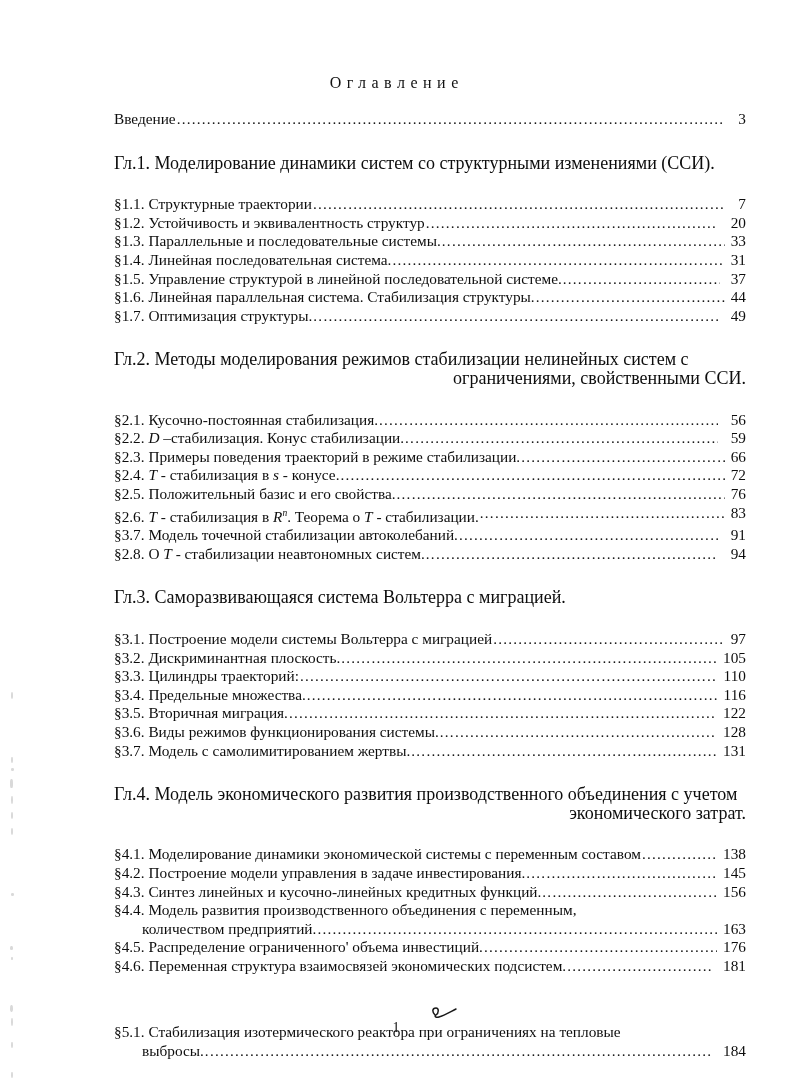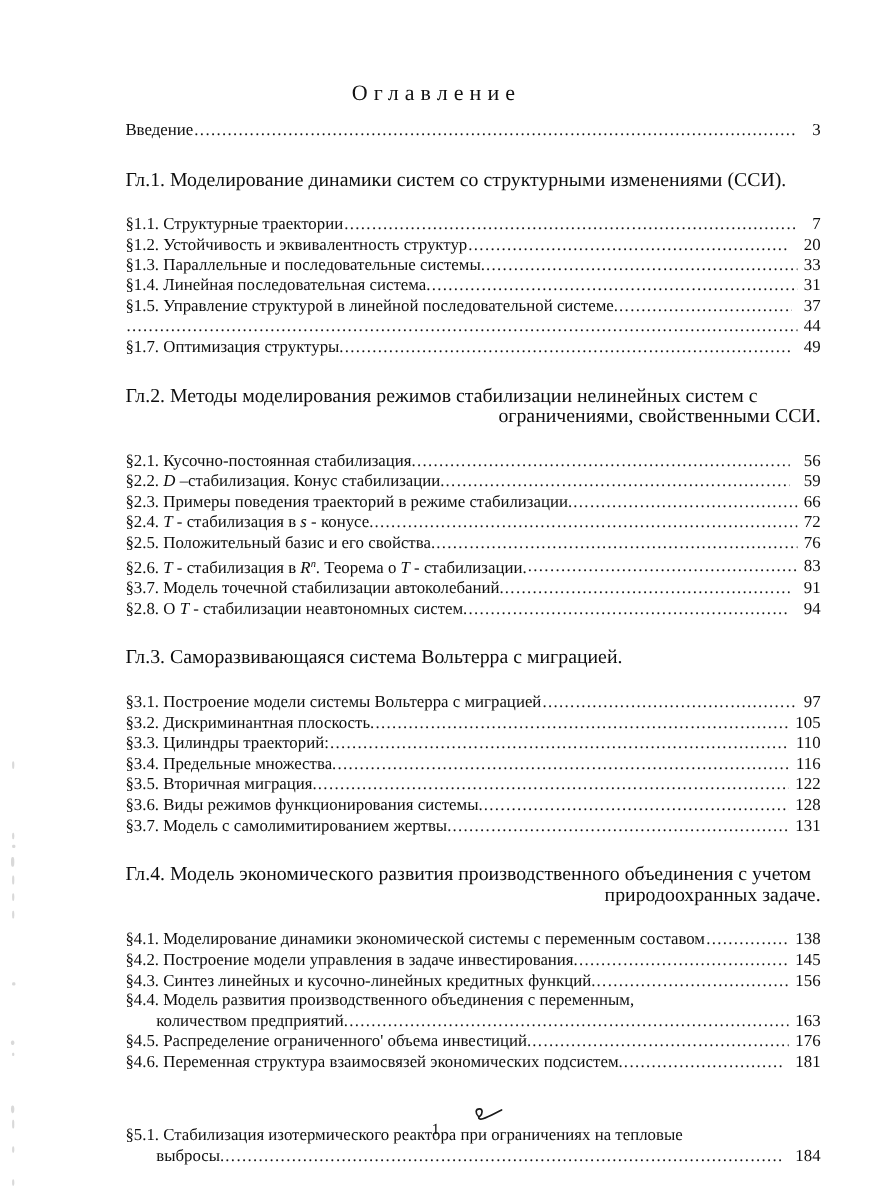--- a/index.html
+++ b/index.html
@@ -16,37 +16,37 @@
     color: #0d0d0d;
     overflow: hidden;
   }
 
   .doc-title {
     position: absolute;
     top: 74px;
     left: 0;
     width: 788px;
     text-align: center;
-    font-size: 20px;
+    font-size: 16px;
     letter-spacing: 5.5px;
     text-indent: 5.5px;
     color: #111;
   }
 
   .toc {
     position: absolute;
     top: 110px;
     left: 114px;
     width: 632px;
   }
 
   
   .entry {
     display: flex;
-    align-items: center;
+    align-items: flex-start;
     font-size: 15.3px;
     line-height: 18.6px;
     white-space: nowrap;
   }
   .entry .label { flex: 0 0 auto; }
   .entry .leader {
     flex: 1 1 auto;
     overflow: hidden;
     white-space: nowrap;
     margin: 0 1px;
@@ -158,20 +158,21 @@
       <span class="label">§1.4. Линейная последовательная система.</span>
       <span class="leader">....................................................................................................................................................................................................................................................................</span>
       <span class="pagenum" style="width:20px;">31</span>
     </div>
     <div class="entry">
       <span class="label">§1.5. Управление структурой в  линейной последовательной системе.</span>
       <span class="leader">....................................................................................................................................................................................................................................................................</span>
       <span class="pagenum" style="width:25px;">37</span>
     </div>
     <div class="entry">
+      <span class="label">§1.6. Линейная параллельная  система. Стабилизация структуры.</span>
       <span class="leader">....................................................................................................................................................................................................................................................................</span>
       <span class="pagenum" style="width:20px;">44</span>
     </div>
     <div class="entry">
       <span class="label">§1.7. Оптимизация структуры.</span>
       <span class="leader">....................................................................................................................................................................................................................................................................</span>
       <span class="pagenum" style="width:25px;">49</span>
     </div>
 
     <div class="gap-group"></div>
@@ -270,21 +271,21 @@
     <div class="entry">
       <span class="label">§3.7. Модель с самолимитированием  жертвы.</span>
       <span class="leader">....................................................................................................................................................................................................................................................................</span>
       <span class="pagenum" style="width:28px;">131</span>
     </div>
 
     <div class="gap-group"></div>
 
     <div class="chapter">
       <span>Гл.4. Модель экономического развития производственного объединения с учетом</span>
-      <span class="cont-line">природоохранных задаче.</span>
+      <span class="cont-line">экономического затрат.</span>
     </div>
     <div class="gap-after-ch"></div>
 
     <div class="entry">
       <span class="label">§4.1. Моделирование  динамики экономической системы с переменным составом</span>
       <span class="leader">....................................................................................................................................................................................................................................................................</span>
       <span class="pagenum" style="width:28px;">138</span>
     </div>
     <div class="entry">
       <span class="label">§4.2. Построение модели  управления  в задаче инвестирования.</span>

